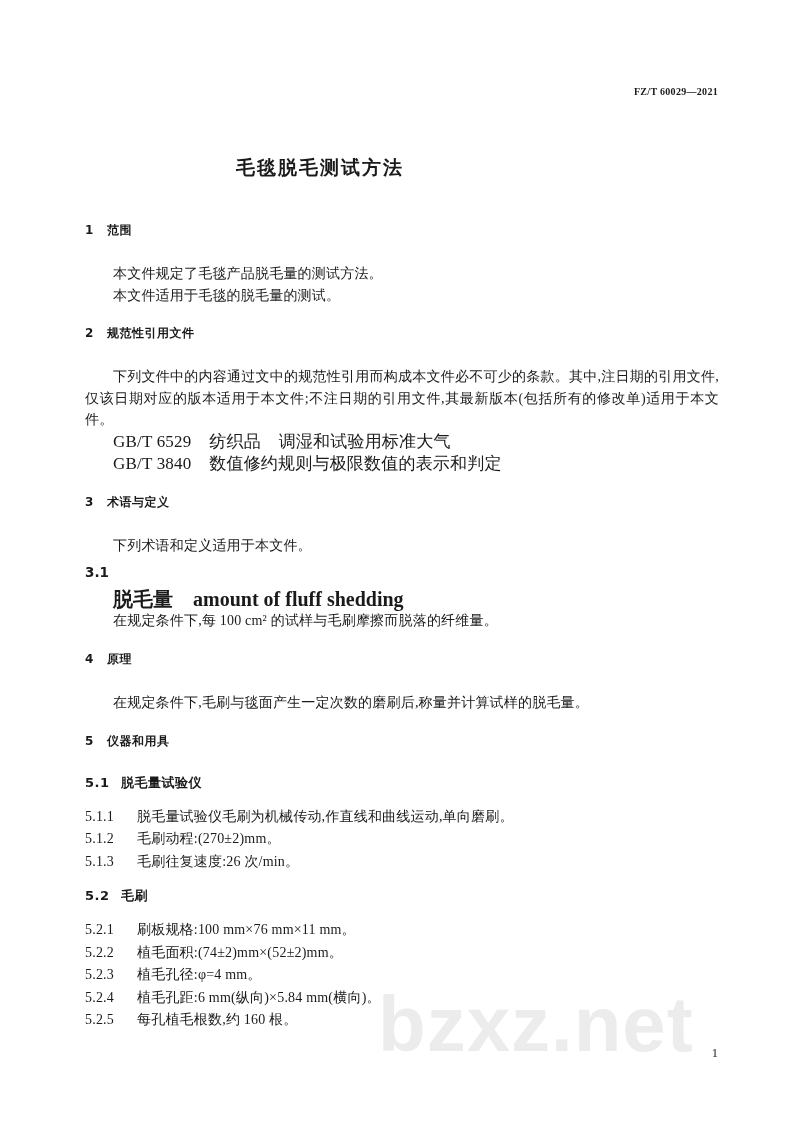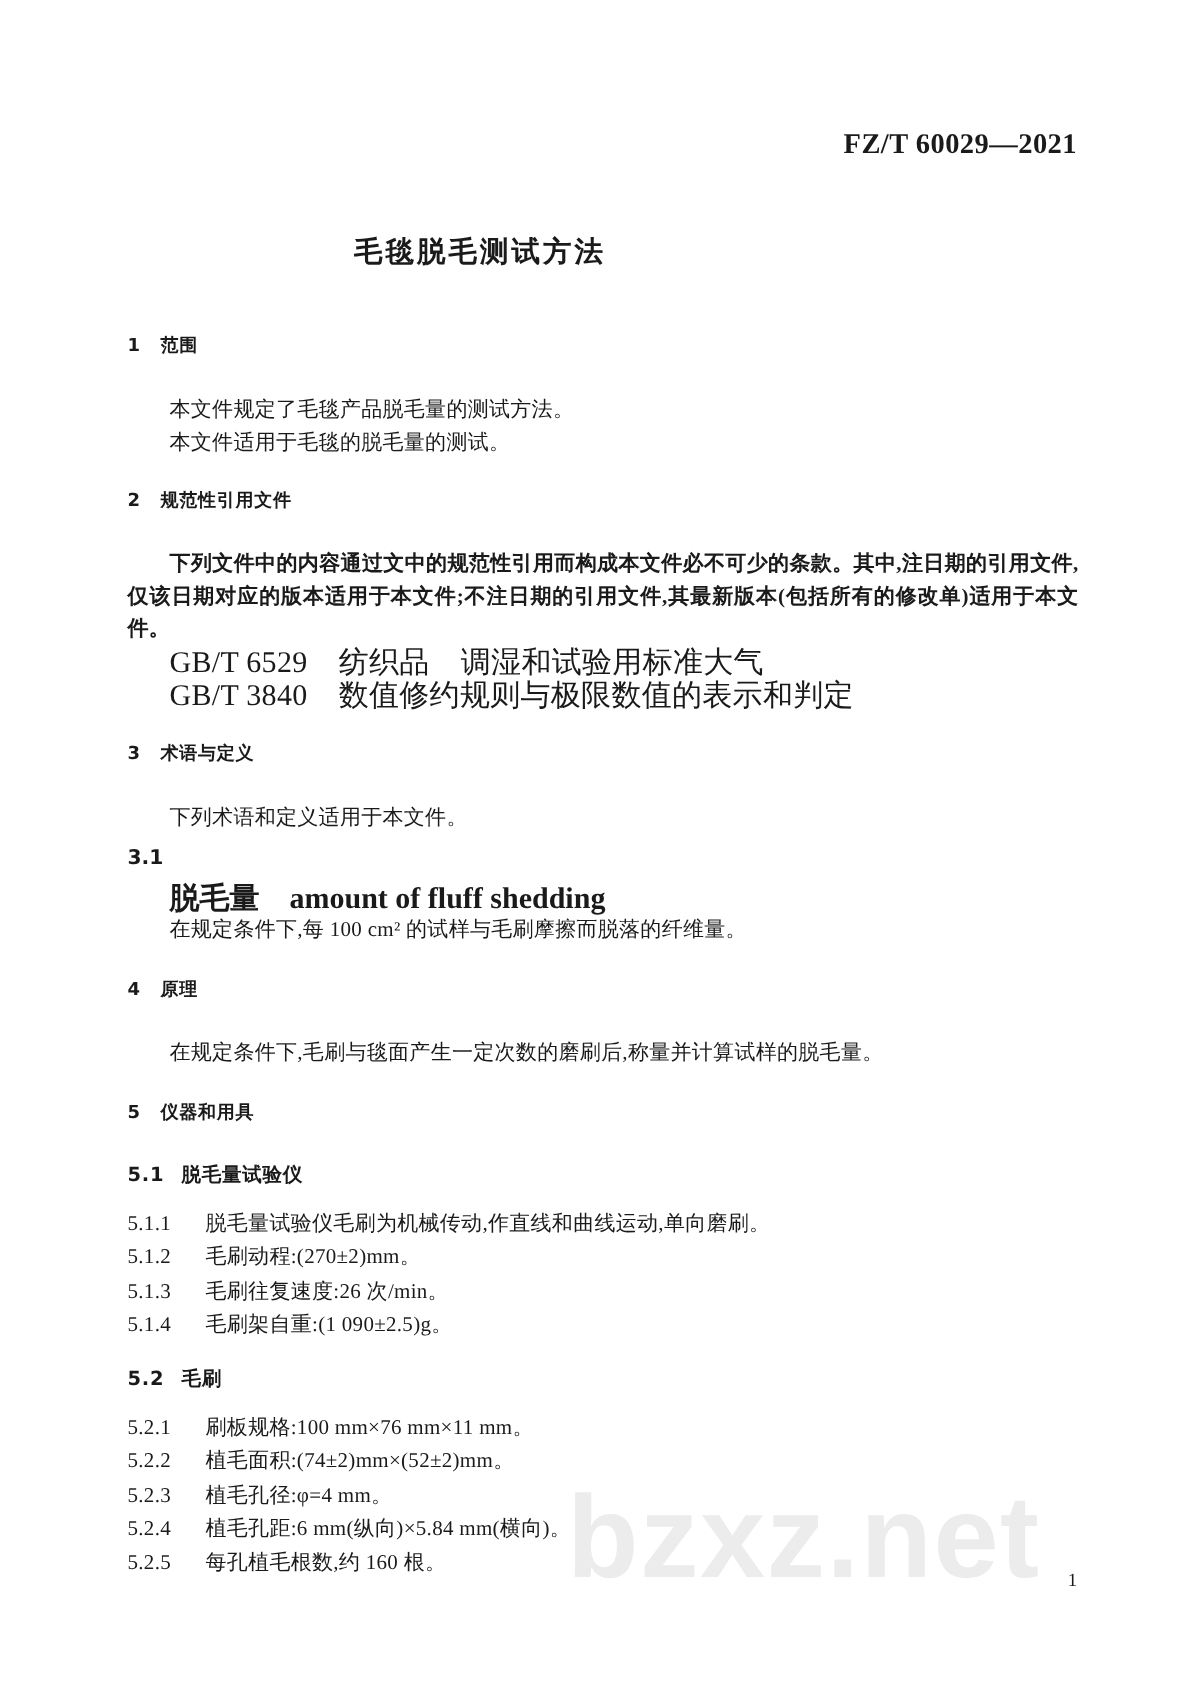--- a/index.html
+++ b/index.html
@@ -34,21 +34,21 @@
     line-height: 1;
     user-select: none;
     z-index: 0;
     white-space: nowrap;
   }
   
   .doc-header {
     position: absolute;
     top: 86px;
     right: 82px;
-    font-size: 19px;
+    font-size: 10px;
     letter-spacing: 0.3px;
     font-weight: bold;
     font-family: "Liberation Serif", serif;
     z-index: 2;
   }
   
   .doc-title {
     position: absolute;
     top: 155px;
     left: 0;
@@ -86,32 +86,32 @@
     white-space: pre;
   }
   .h2 .num { display: inline-block; min-width: 36px; }
   .para {
     font-size: 14px;
     line-height: 21.5px;
     margin: 0;
     text-align: justify;
     letter-spacing: 0.2px;
   }
-  .indent2 { text-indent: 28px; font-weight: bold; }
+  .indent2 { text-indent: 28px; }
   .body-indent { margin-left: 28px; }
   .clause {
     font-size: 14px;
     line-height: 22.5px;
     margin: 0;
     letter-spacing: 0.2px;
     white-space: pre;
   }
   .clause .num { display: inline-block; min-width: 52px; font-family: "Liberation Serif", serif; }
   .refline {
-    font-size: 20px;
+    font-size: 17px;
     line-height: 22px;
     margin: 0;
     margin-left: 28px;
     white-space: pre;
     letter-spacing: 0.2px;
   }
   .sub-num {
     font-size: 13.5px;
     font-family: "DejaVu Sans", "Liberation Sans", sans-serif;
     font-weight: bold;
@@ -192,21 +192,20 @@
     <div class="sp-m"></div>
 
     <div class="h1"><span class="num">5</span><span>仪器和用具</span></div>
     <div class="sp-l"></div>
 
     <div class="h2"><span class="num">5.1</span><span>脱毛量试验仪</span></div>
     <div class="sp-s"></div>
     <div class="clause"><span class="num">5.1.1</span><span>脱毛量试验仪毛刷为机械传动,作直线和曲线运动,单向磨刷。</span></div>
     <div class="clause"><span class="num">5.1.2</span><span>毛刷动程:(270±2)mm。</span></div>
     <div class="clause"><span class="num">5.1.3</span><span>毛刷往复速度:26 次/min。</span></div>
-    <div class="clause"><span class="num">5.1.4</span><span>毛刷架自重:(1 090±2.5)g。</span></div>
 
     <div class="sp-s"></div>
 
     <div class="h2"><span class="num">5.2</span><span>毛刷</span></div>
     <div class="sp-s"></div>
     <div class="clause"><span class="num">5.2.1</span><span>刷板规格:100 mm×76 mm×11 mm。</span></div>
     <div class="clause"><span class="num">5.2.2</span><span>植毛面积:(74±2)mm×(52±2)mm。</span></div>
     <div class="clause"><span class="num">5.2.3</span><span>植毛孔径:φ=4 mm。</span></div>
     <div class="clause"><span class="num">5.2.4</span><span>植毛孔距:6 mm(纵向)×5.84 mm(横向)。</span></div>
     <div class="clause"><span class="num">5.2.5</span><span>每孔植毛根数,约 160 根。</span></div>

